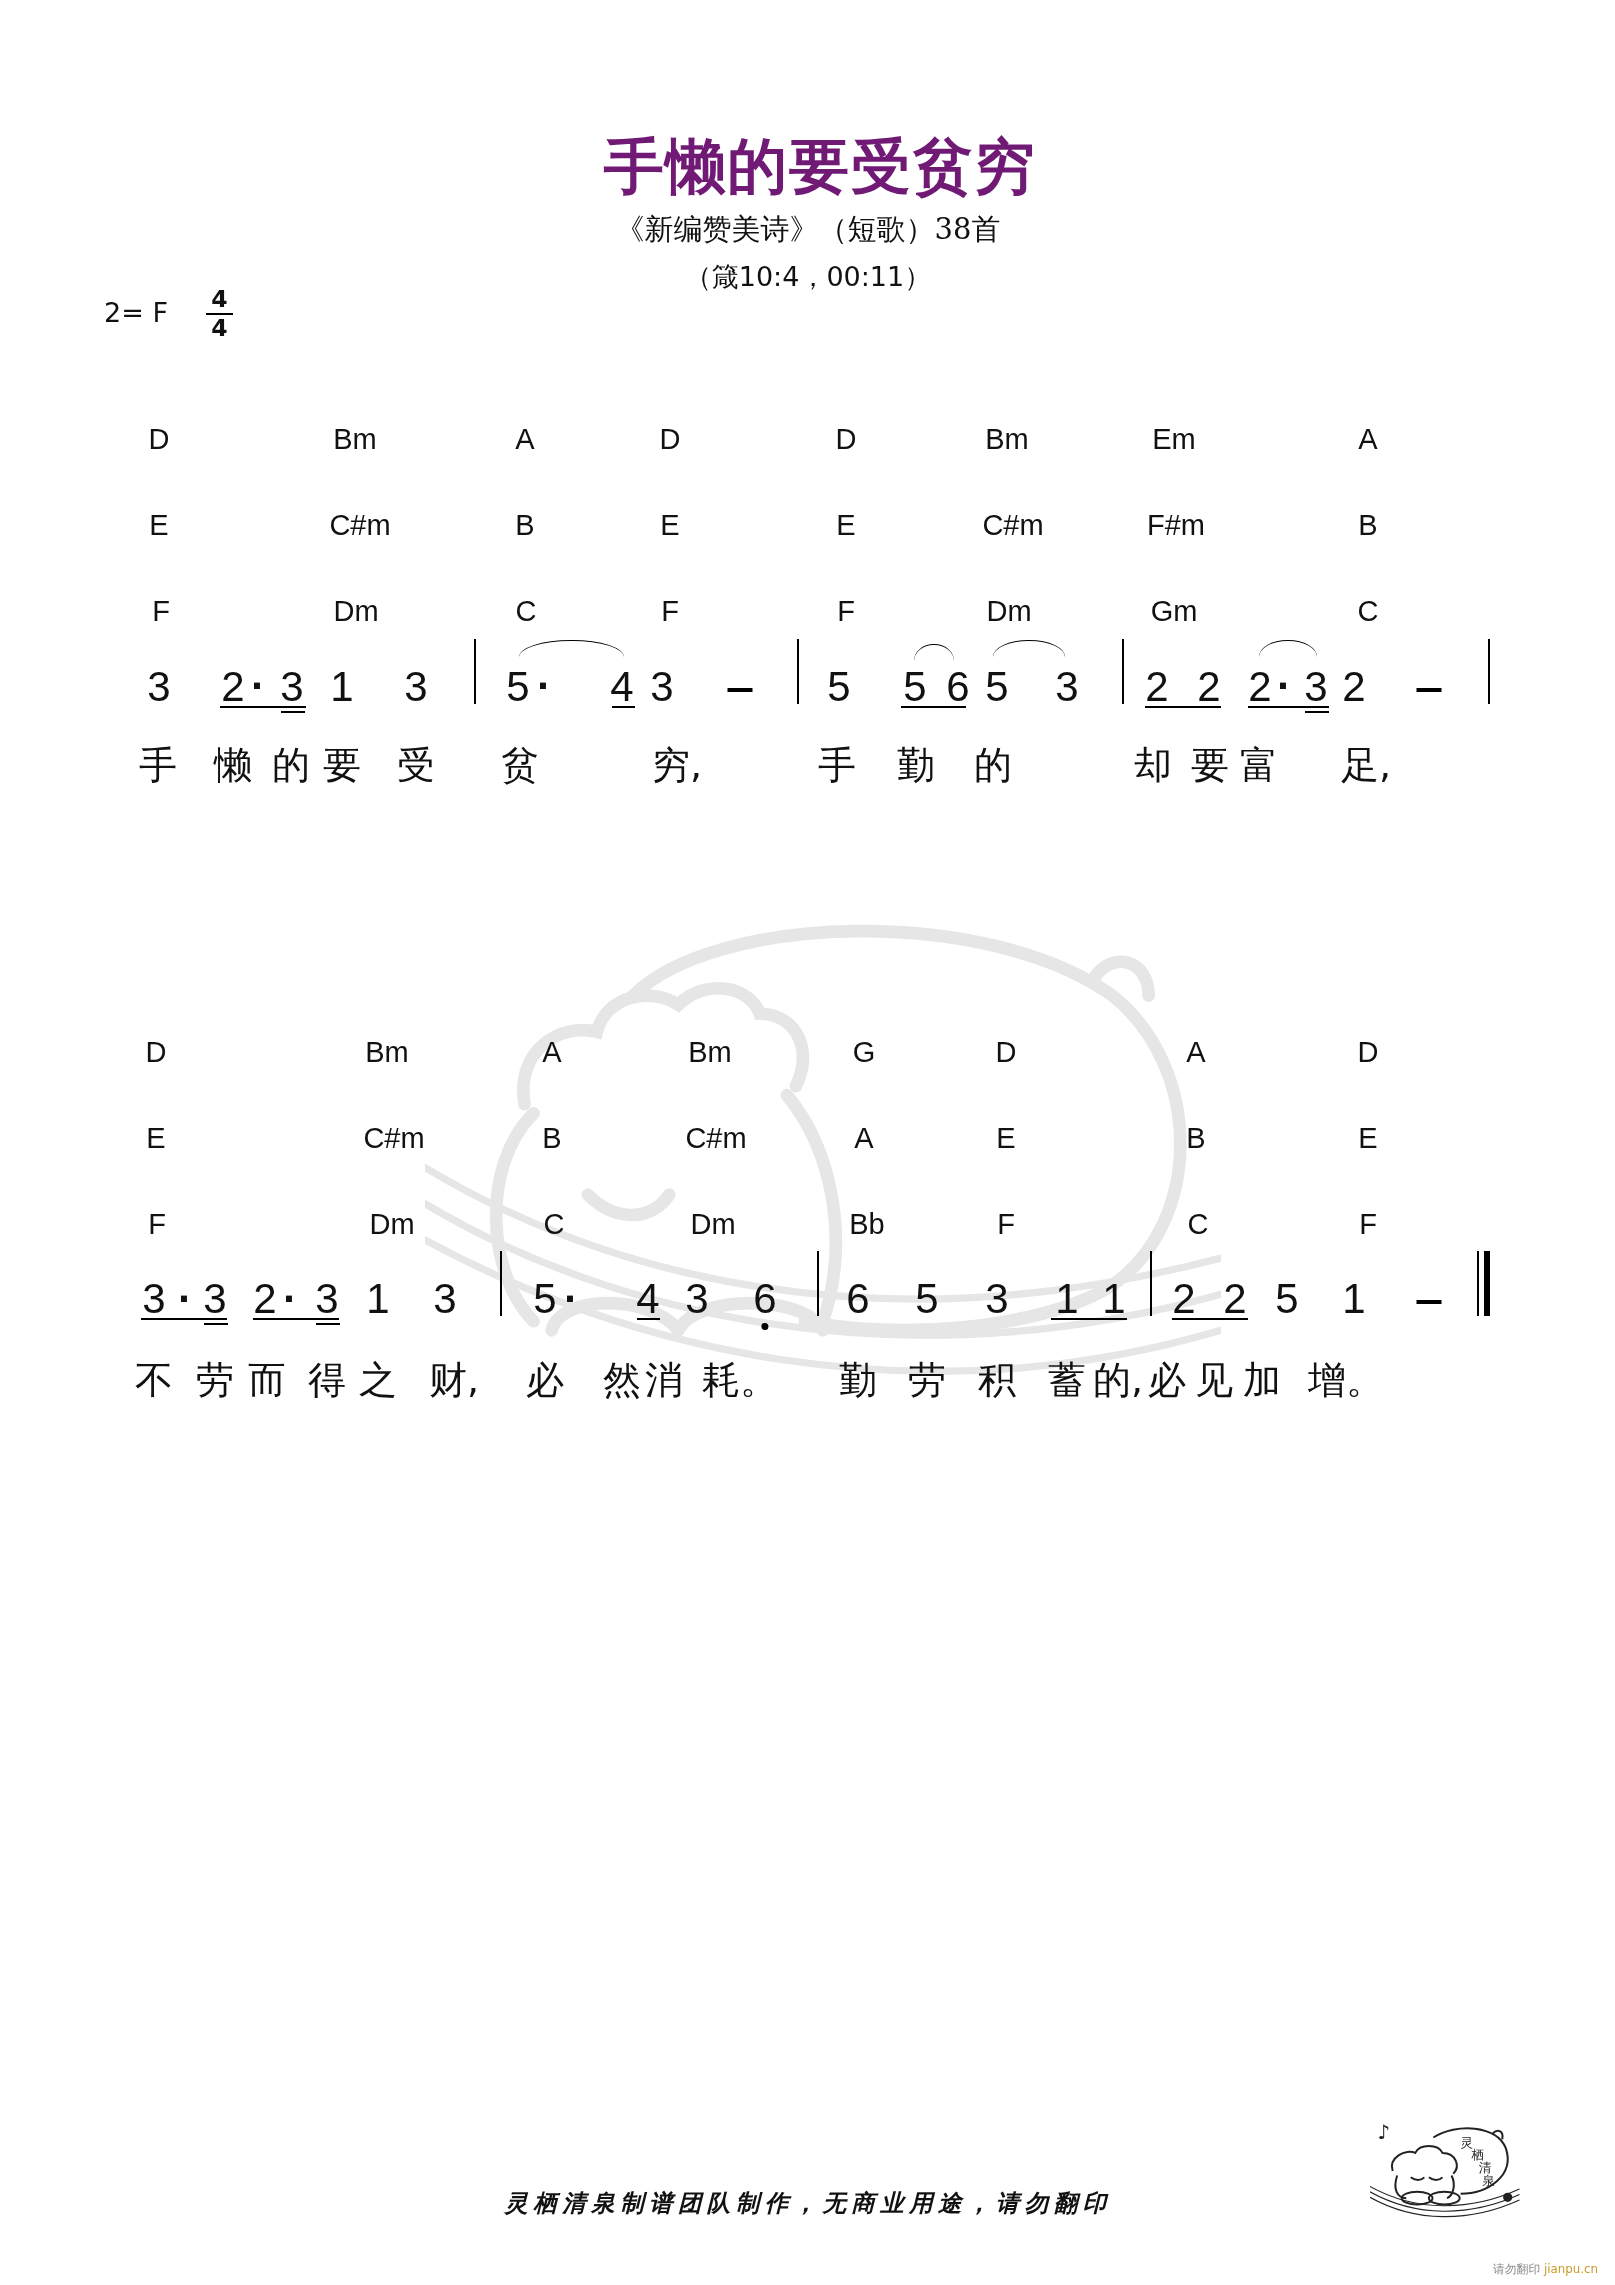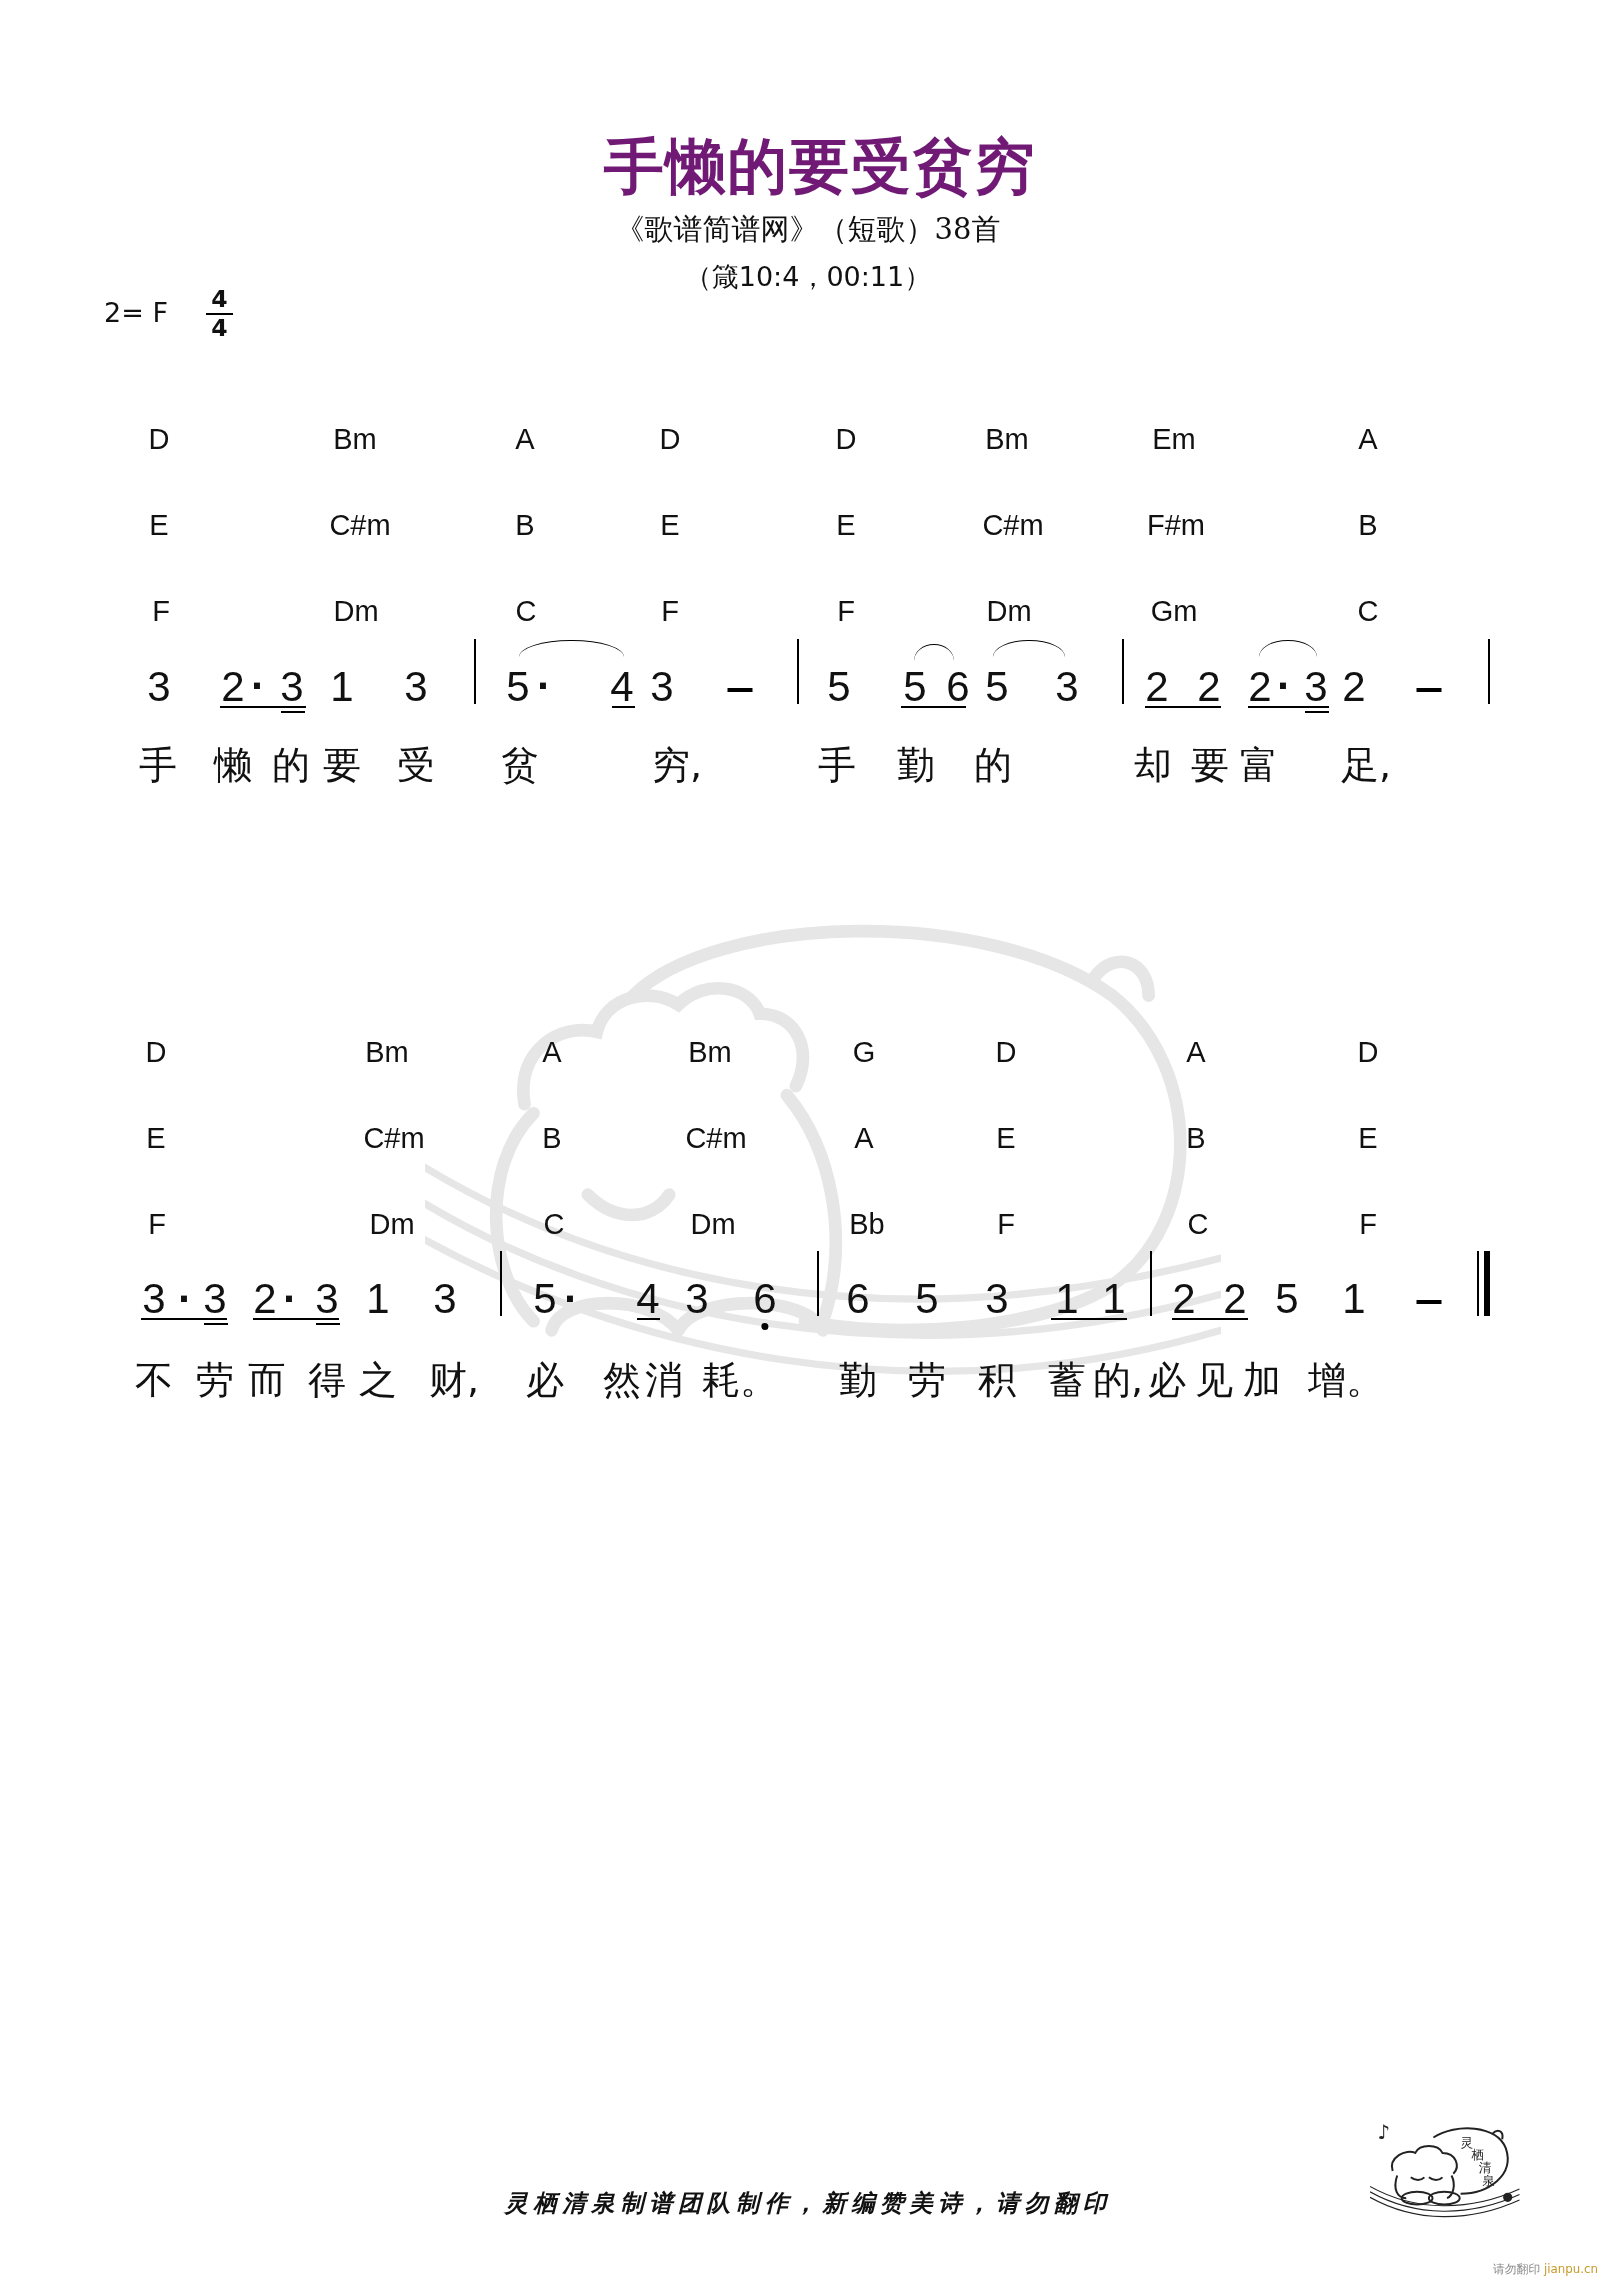--- a/index.html
+++ b/index.html
@@ -40,21 +40,21 @@
     font-family: "DejaVu Serif", serif; font-style: italic; font-weight: bold; font-size: 23.5px; letter-spacing: 5.4px;
   }
   .logo { left: 1370px; top: 2121px; width: 154px; height: 100px; }
   .site { left: 1493px; top: 2262px; font-size: 11.8px; color: #888; white-space: nowrap; }
   .site .en { color: #c89b2a; }
 </style>
 </head>
 <body>
 
 <div class="abs title">手懒的要受贫穷</div>
-<div class="abs subtitle">《歌谱简谱网》（短歌）38首</div>
+<div class="abs subtitle">《新编赞美诗》（短歌）38首</div>
 <div class="abs ref">（箴10:4，00:11）</div>
 <div class="abs key">2=  F</div>
 <div class="abs timesig">
   <span>4</span>
   <span class="bar"></span>
   <span>4</span>
 </div>
 
 <svg class="abs watermark" viewBox="0 0 880 600">
   <g fill="none" stroke="#e6e6e6" stroke-width="14" stroke-linecap="round">
@@ -241,21 +241,21 @@
   <div class="abs lyric" style="left:927px;top:1361px">劳</div>
   <div class="abs lyric" style="left:997px;top:1361px">积</div>
   <div class="abs lyric" style="left:1067px;top:1361px">蓄</div>
   <div class="abs lyric" style="left:1118px;top:1361px">的,</div>
   <div class="abs lyric" style="left:1167px;top:1361px">必</div>
   <div class="abs lyric" style="left:1214px;top:1361px">见</div>
   <div class="abs lyric" style="left:1262px;top:1361px">加</div>
   <div class="abs lyric" style="left:1346px;top:1361px">增。</div>
 </div>
 
-<div class="abs footer">灵栖清泉制谱团队制作，新编赞美诗，请勿翻印</div>
+<div class="abs footer">灵栖清泉制谱团队制作，无商业用途，请勿翻印</div>
 
 <svg class="abs logo" viewBox="0 0 170 110">
   <g fill="none" stroke="#222" stroke-width="2.2">
     <text x="8" y="20" font-size="22" fill="#222" stroke="none" font-family="DejaVu Sans, sans-serif">♪</text>
     <path d="M70 18 C 95 2, 140 4, 150 30 C 160 60, 130 80, 100 80"></path>
     <path d="M135 14 C 140 8, 148 10, 146 20"></path>
     <path d="M25 55 C 20 40, 40 30, 50 35 C 55 25, 75 25, 80 35 C 95 35, 100 50, 92 58"></path>
     <path d="M30 60 C 25 75, 30 85, 40 85"></path>
     <path d="M90 60 C 95 70, 92 82, 85 85"></path>
     <path d="M45 62 C 50 66, 56 66, 60 62 M65 62 C 70 66, 76 66, 80 62"></path>

